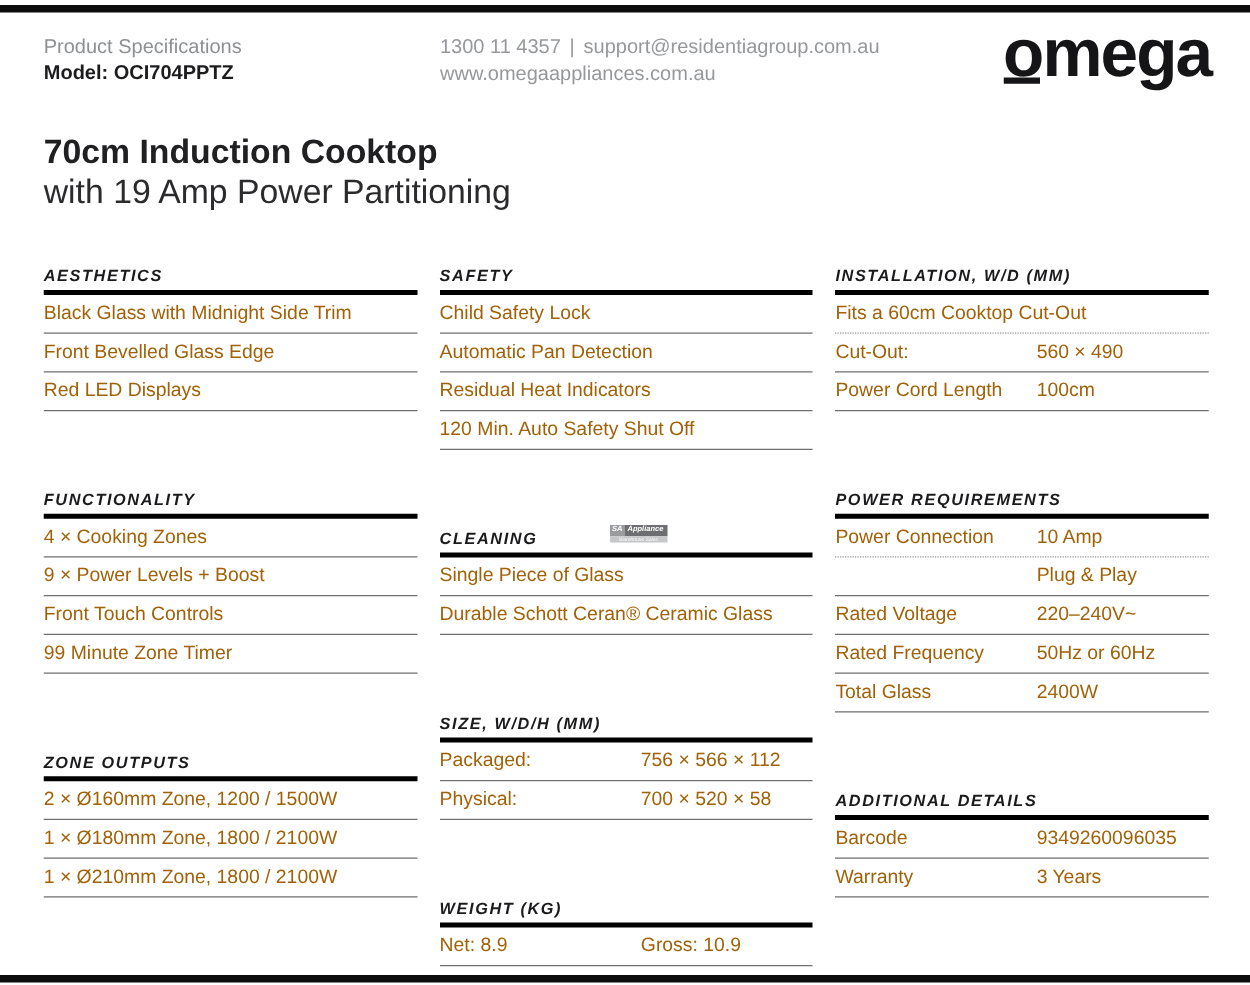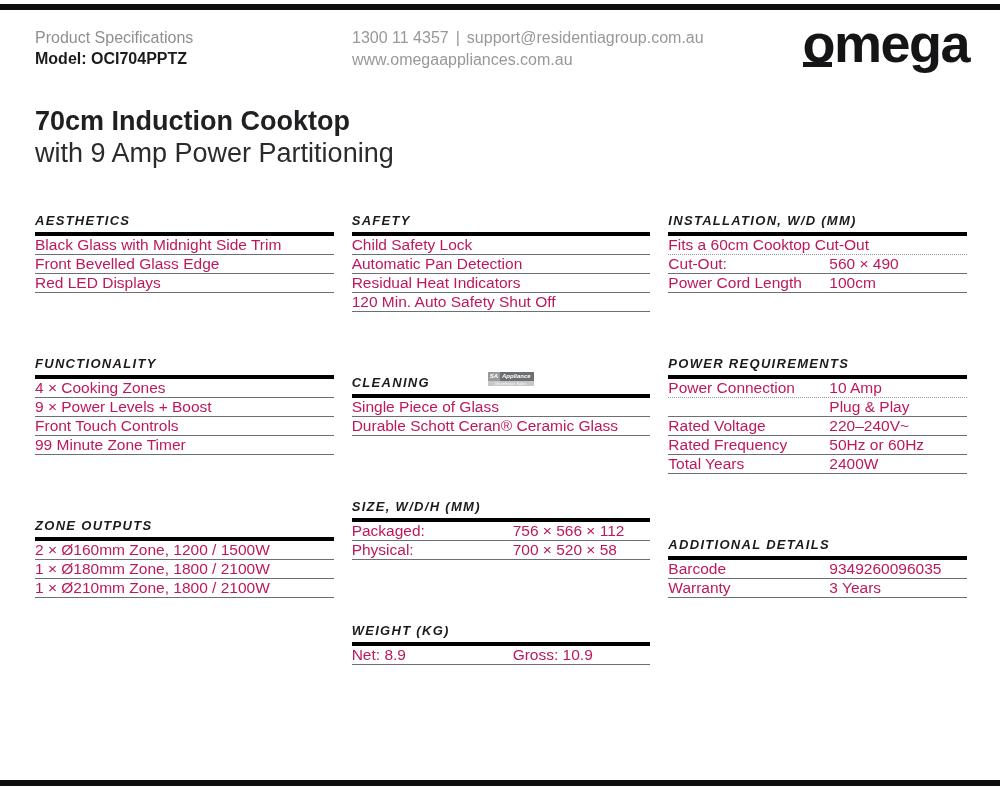--- a/index.html
+++ b/index.html
@@ -28,22 +28,22 @@
   .title .t2 { display:block; font-size:27px; line-height:32px; color:#2b2b2d; }
 
   
   .grid { position:absolute; left:35px; top:213px; width:932px;
           display:grid; grid-template-columns:1fr 1fr 1fr; column-gap:18px; align-items:start; }
   .spec { width:100%; }
   .spec + .spec { margin-top:63px; }
   .spec-title { position:relative; font-size:13px; line-height:15px; font-weight:bold;
                 letter-spacing:1.3px; color:#1b1b1d; padding-bottom:4px;
                 border-bottom:4px solid #000000;font-style:italic; }
-  .row { height:19px; display:flex; align-items:center; border-bottom:1px solid #6e6f72;
-         font-size:15.5px; color:#be185d; }
+  .row { height:31px; display:flex; align-items:center; border-bottom:1px solid #6e6f72;
+         font-size:15.5px; color:#a16207; }
   .row.dotted { border-bottom:1px dotted #97989b; }
   .row.kv { display:grid; grid-template-columns:161px 1fr; }
   .cell { white-space:nowrap; }
 
   
   .badge { position:absolute; left:136px; top:-3px; display:flex; flex-direction:column;
            width:46px; letter-spacing:0; font-weight:normal; }
   .badge-top { display:flex; }
   .badge-sa { background:#9a9b9e; color:#fff; font-size:6px; line-height:9px; font-weight:bold; padding:0 2px; }
   .badge-name { flex:1; background:#6d6e71; color:#fff; font-size:6px; line-height:9px;
@@ -64,21 +64,21 @@
 
   <div class="contact">
     <div><span>1300 11 4357</span><span class="sep">|</span><span>support@residentiagroup.com.au</span></div>
     <div>www.omegaappliances.com.au</div>
   </div>
 
   <div class="logo"><span class="logo-o">o<b></b></span><b class="logo-o"></b><span>mega</span></div>
 
   <h1 class="title">
     <span class="t1">70cm Induction Cooktop</span>
-    <span class="t2">with 9 Amp Power Partitioning</span>
+    <span class="t2">with 19 Amp Power Partitioning</span>
   </h1>
 
   <div class="grid">
 
     <div class="col">
       <section class="spec">
         <h2 class="spec-title">AESTHETICS</h2>
         <div class="row">
             <span class="cell">Black Glass with Midnight Side Trim</span>
           </div>
@@ -196,21 +196,21 @@
           </div>
         <div class="row kv">
             <span class="cell k">Rated Voltage</span>
             <span class="cell v">220–240V~</span>
           </div>
         <div class="row kv">
             <span class="cell k">Rated Frequency</span>
             <span class="cell v">50Hz or 60Hz</span>
           </div>
         <div class="row kv">
-            <span class="cell k">Total Years</span>
+            <span class="cell k">Total Glass</span>
             <span class="cell v">2400W</span>
           </div>
       </section>
       <section class="spec">
         <h2 class="spec-title">ADDITIONAL DETAILS</h2>
         <div class="row kv">
             <span class="cell k">Barcode</span>
             <span class="cell v">9349260096035</span>
           </div>
         <div class="row kv">

